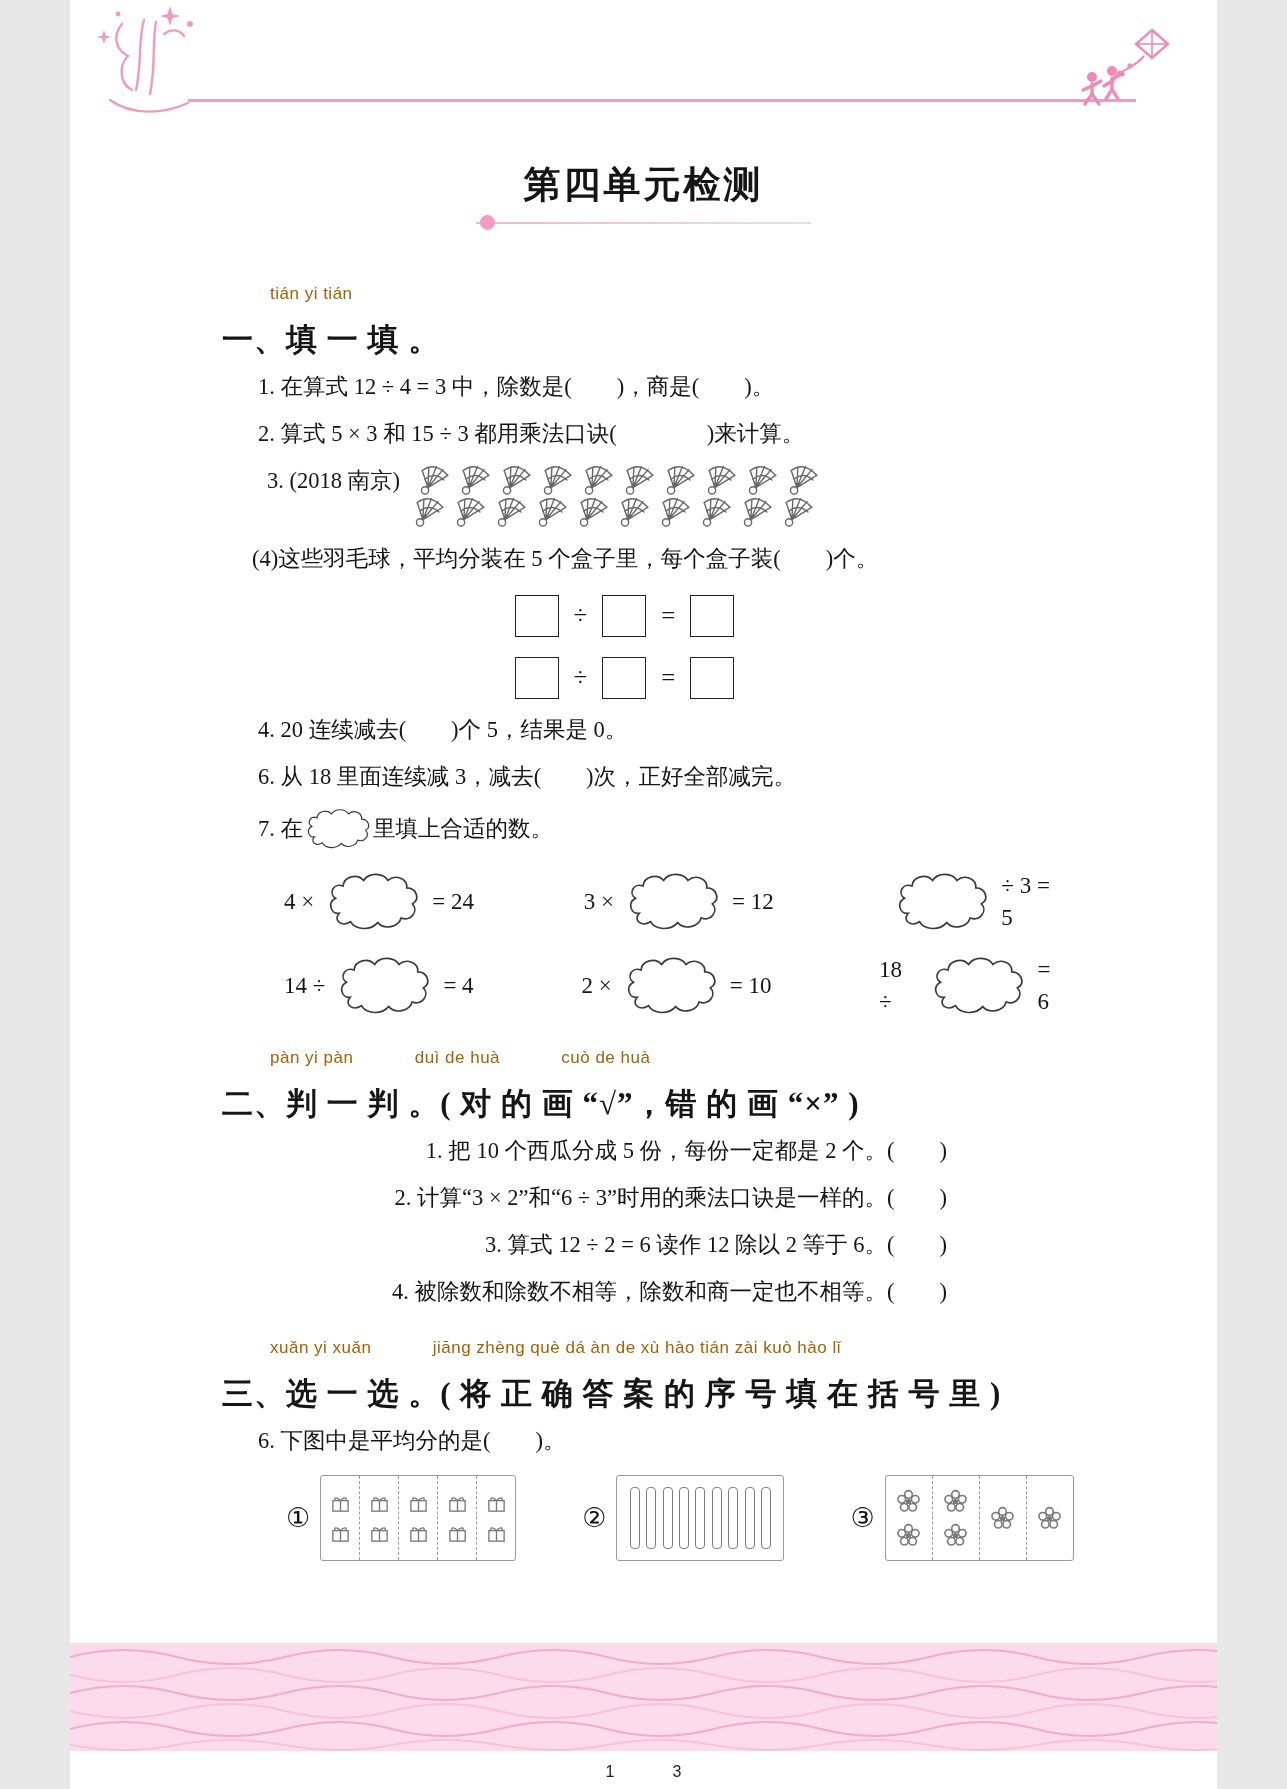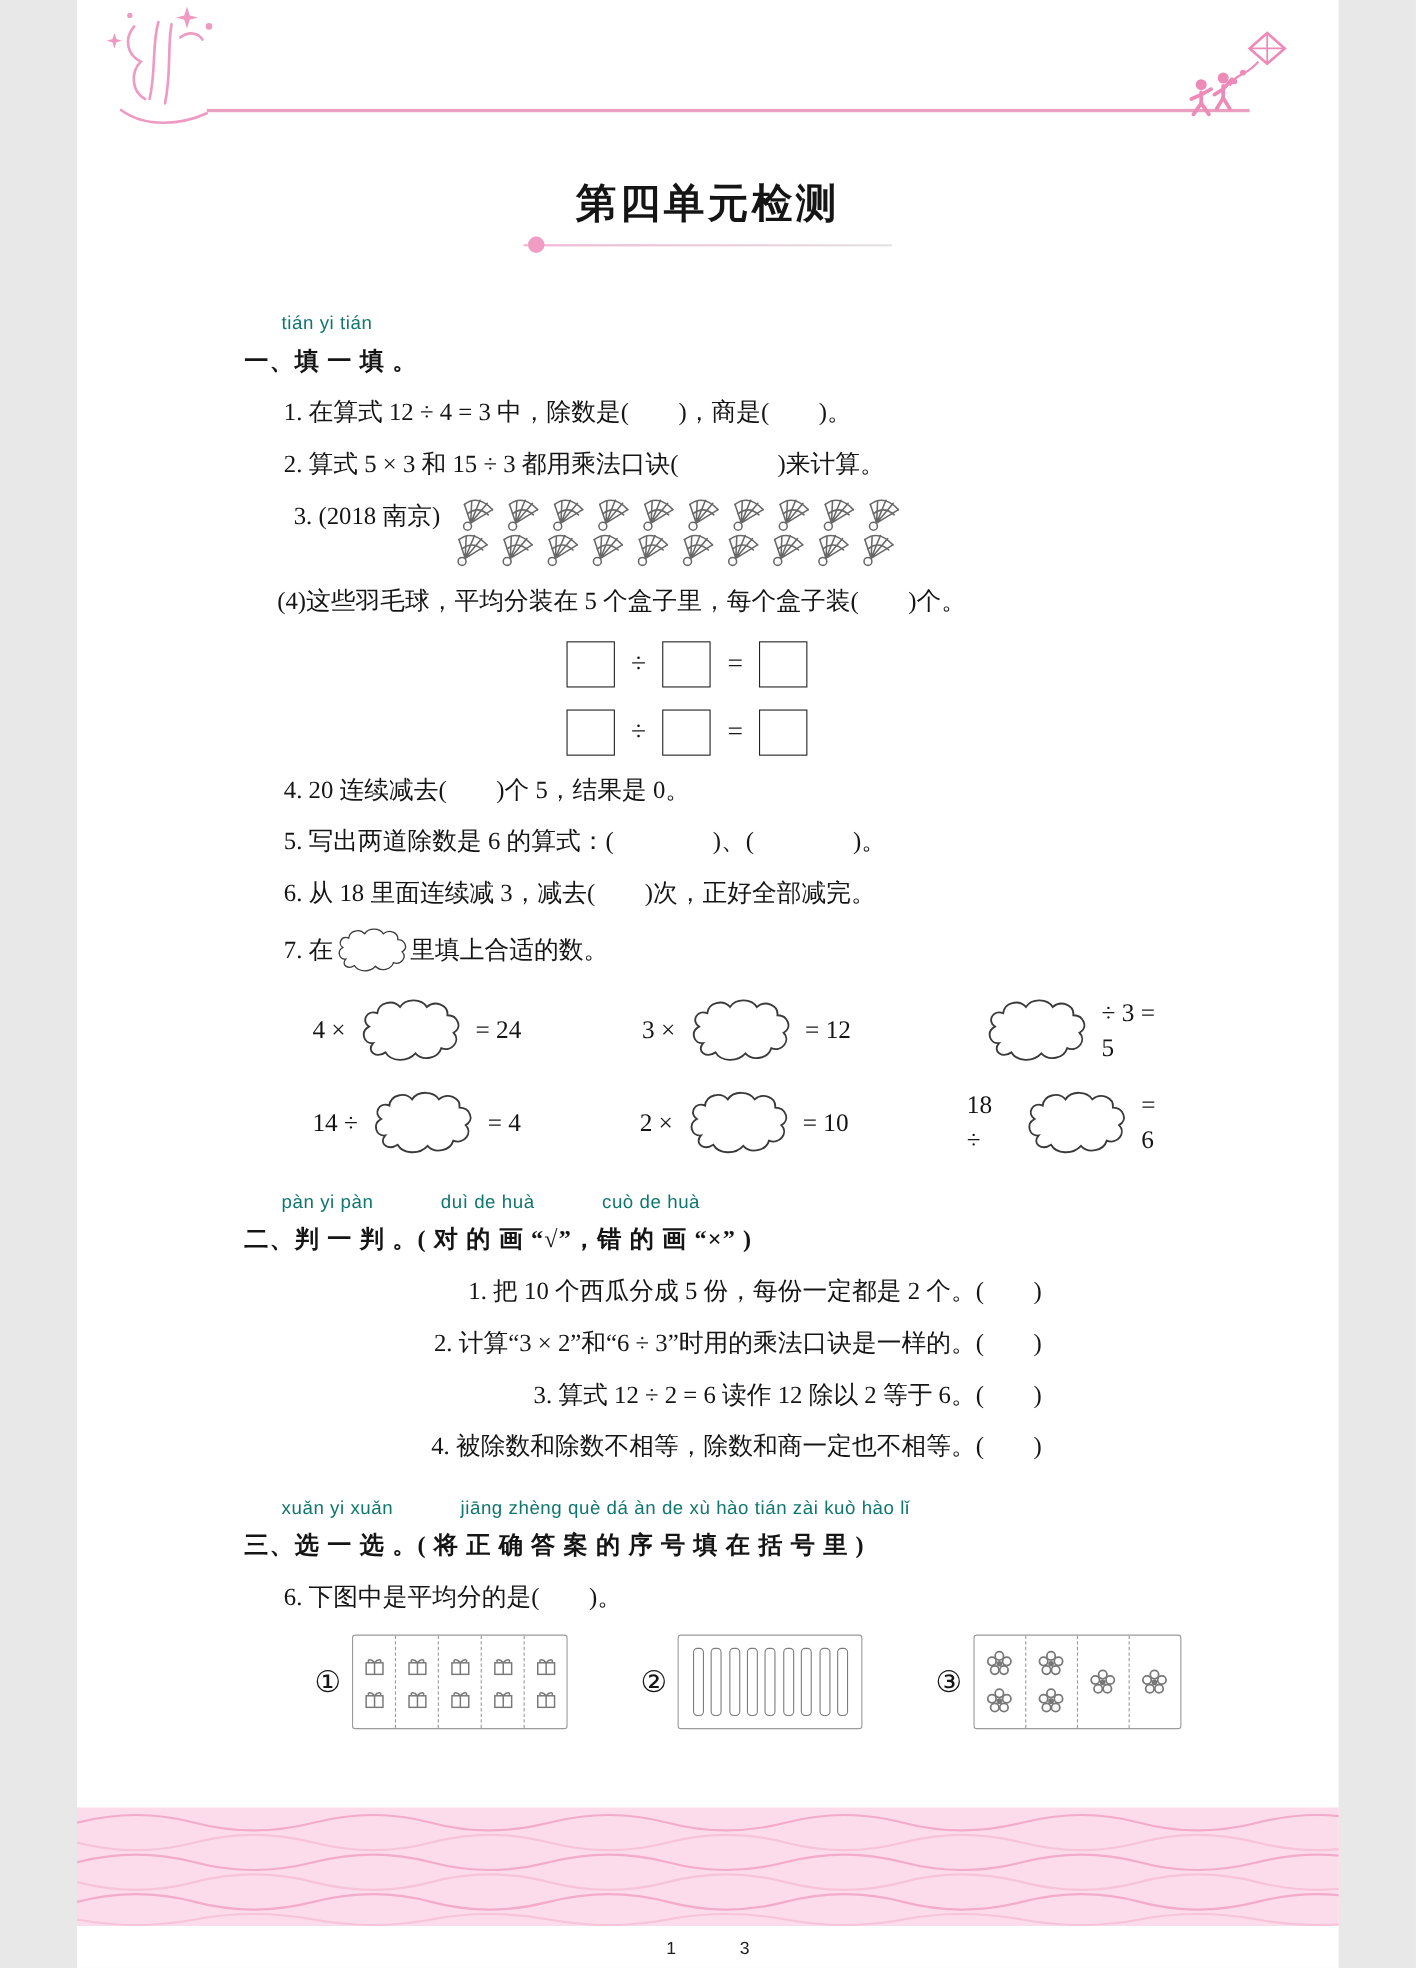--- a/index.html
+++ b/index.html
@@ -11,25 +11,25 @@
   .deco-left{position:absolute;left:22px;top:4px;}
   .deco-right{position:absolute;left:1000px;top:26px;}
   
   .title-wrap{text-align:center;margin-top:28px;}
   .page-title{margin:0;font-size:37px;font-weight:bold;letter-spacing:3px;}
   .title-underline{position:relative;width:335px;height:2px;margin:12px auto 0;
                    background:linear-gradient(to right,#f2b5d2,#e3e3e3);}
   .title-dot{position:absolute;left:4px;top:-7px;width:15px;height:15px;border-radius:50%;background:#f19cc5;}
   
   .content{padding:30px 150px 0 152px;font-size:22.5px;line-height:32px;}
-  .pinyin{font-family:"Liberation Sans", sans-serif;font-size:17px;color:#0f766e;margin-left:34px;letter-spacing:.5px;}
+  .pinyin{font-family:"Liberation Sans", sans-serif;font-size:17px;color:#a16207;margin-left:48px;letter-spacing:.5px;}
   .pinyin span{display:inline-block;}
   .pinyin .gap{margin-right:56px;}
   .sec{margin-top:24px;}
-  .sec-heading{font-size:22px;font-weight:bold;margin-top:2px;letter-spacing:1px;}
+  .sec-heading{font-size:31px;font-weight:bold;margin-top:14px;letter-spacing:1px;}
   .q-line{margin-left:36px;margin-top:15px;}
   .sub-line{margin-left:30px;margin-top:14px;}
   
   .q3{display:flex;align-items:flex-start;margin-left:45px;}
   .shuttle-group{margin-left:16px;margin-top:-2px;}
   .shuttle-row{display:flex;gap:4px;}
   .shuttle-row + .shuttle-row{margin-top:-2px;margin-left:-5px;}
   .shuttle{width:37px;height:34px;}
   
   .eq-row{display:flex;justify-content:center;align-items:center;gap:15px;margin:20px 40px 8px 0;}
@@ -246,21 +246,20 @@
 
       <div class="eq-row">
         <span class="eq-box"></span>
         <span class="eq-sign">÷</span>
         <span class="eq-box"></span>
         <span class="eq-sign">=</span>
         <span class="eq-box"></span>
       </div>
 
       <div class="q-line">4. 20 连续减去(　　)个 5，结果是 0。</div>
-      <div class="q-line">5. 写出两道除数是 6 的算式：(　　　　)、(　　　　)。</div>
       <div class="q-line">6. 从 18 里面连续减 3，减去(　　)次，正好全部减完。</div>
 
       <div class="q-line q7-line">
         <span>7. 在</span>
         <svg class="q7-flower">
             <use href="#sym-flowershape"></use>
           </svg>
         <span>里填上合适的数。</span>
       </div>
 

